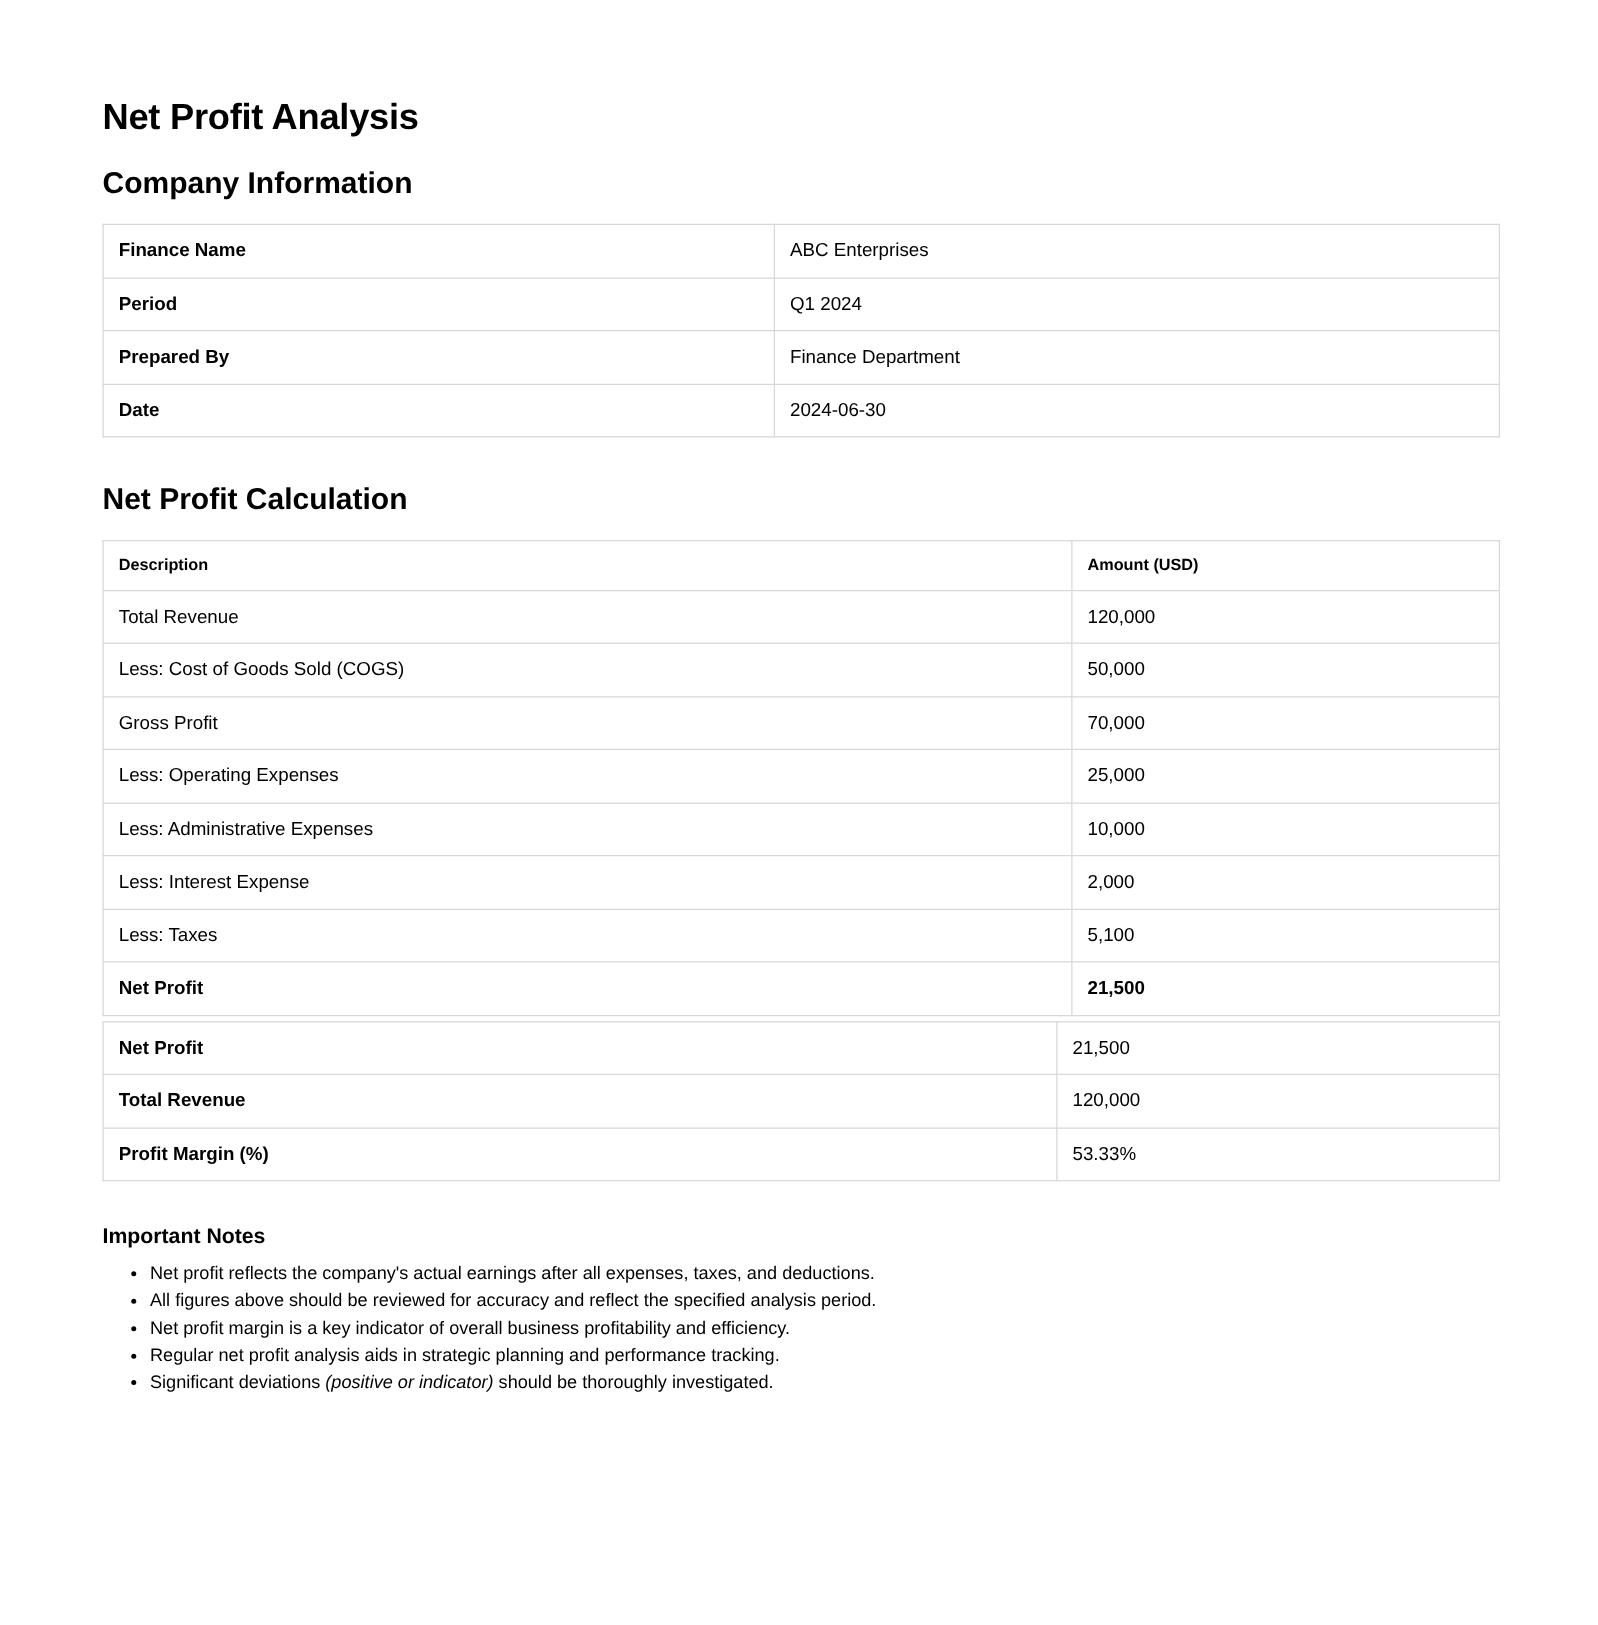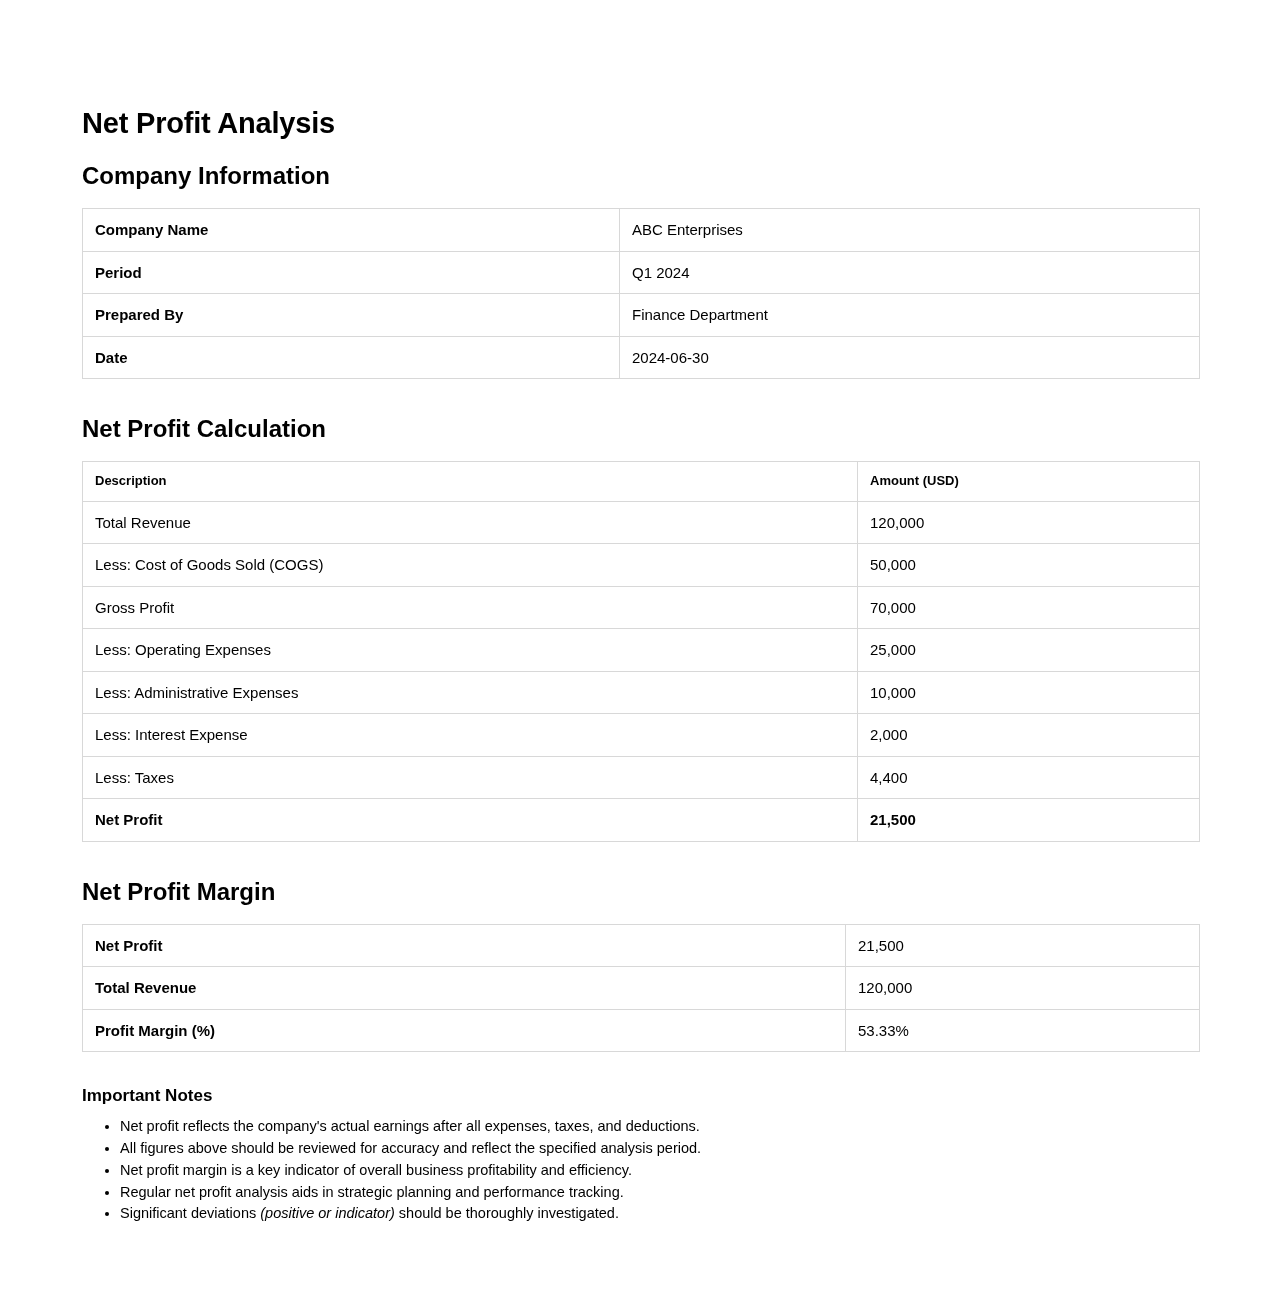--- a/index.html
+++ b/index.html
@@ -10,21 +10,20 @@
   body {
     width: 1278px;
     min-height: 1300px;
     font-family: "Liberation Sans", sans-serif;
     color: #000000;
     -webkit-font-smoothing: antialiased;
   }
   .page {
     padding: 60px 78px 40px 82px;
     box-sizing: border-box;
-    margin-top: 29px;
   }
   h1.doc-title {
     font-size: 29px;
     font-weight: bold;
     margin: 18px 0 22px 0;
     letter-spacing: -0.2px;
   }
   h2.section-title {
     font-size: 24px;
     font-weight: bold;
@@ -90,21 +89,21 @@
 
 <div class="page">
 
   <h1 class="doc-title">Net Profit Analysis</h1>
 
   <h2 class="section-title">Company Information</h2>
 
   <table class="info-table">
     <tbody>
       <tr>
-        <td>Company Name</td>
+        <td>Finance Name</td>
         <td>ABC Enterprises</td>
       </tr>
       <tr>
         <td>Period</td>
         <td>Q1 2024</td>
       </tr>
       <tr>
         <td>Prepared By</td>
         <td>Finance Department</td>
       </tr>
@@ -144,30 +143,29 @@
       <tr>
         <td>Less: Administrative Expenses</td>
         <td>10,000</td>
       </tr>
       <tr>
         <td>Less: Interest Expense</td>
         <td>2,000</td>
       </tr>
       <tr>
         <td>Less: Taxes</td>
-        <td>4,400</td>
+        <td>5,100</td>
       </tr>
       <tr class="total-row">
         <td>Net Profit</td>
         <td>21,500</td>
       </tr>
     </tbody>
   </table>
 
-  <h2 class="section-title spaced">Net Profit Margin</h2>
 
   <table class="margin-table">
     <tbody>
       <tr>
         <td>Net Profit</td>
         <td>21,500</td>
       </tr>
       <tr>
         <td>Total Revenue</td>
         <td>120,000</td>

